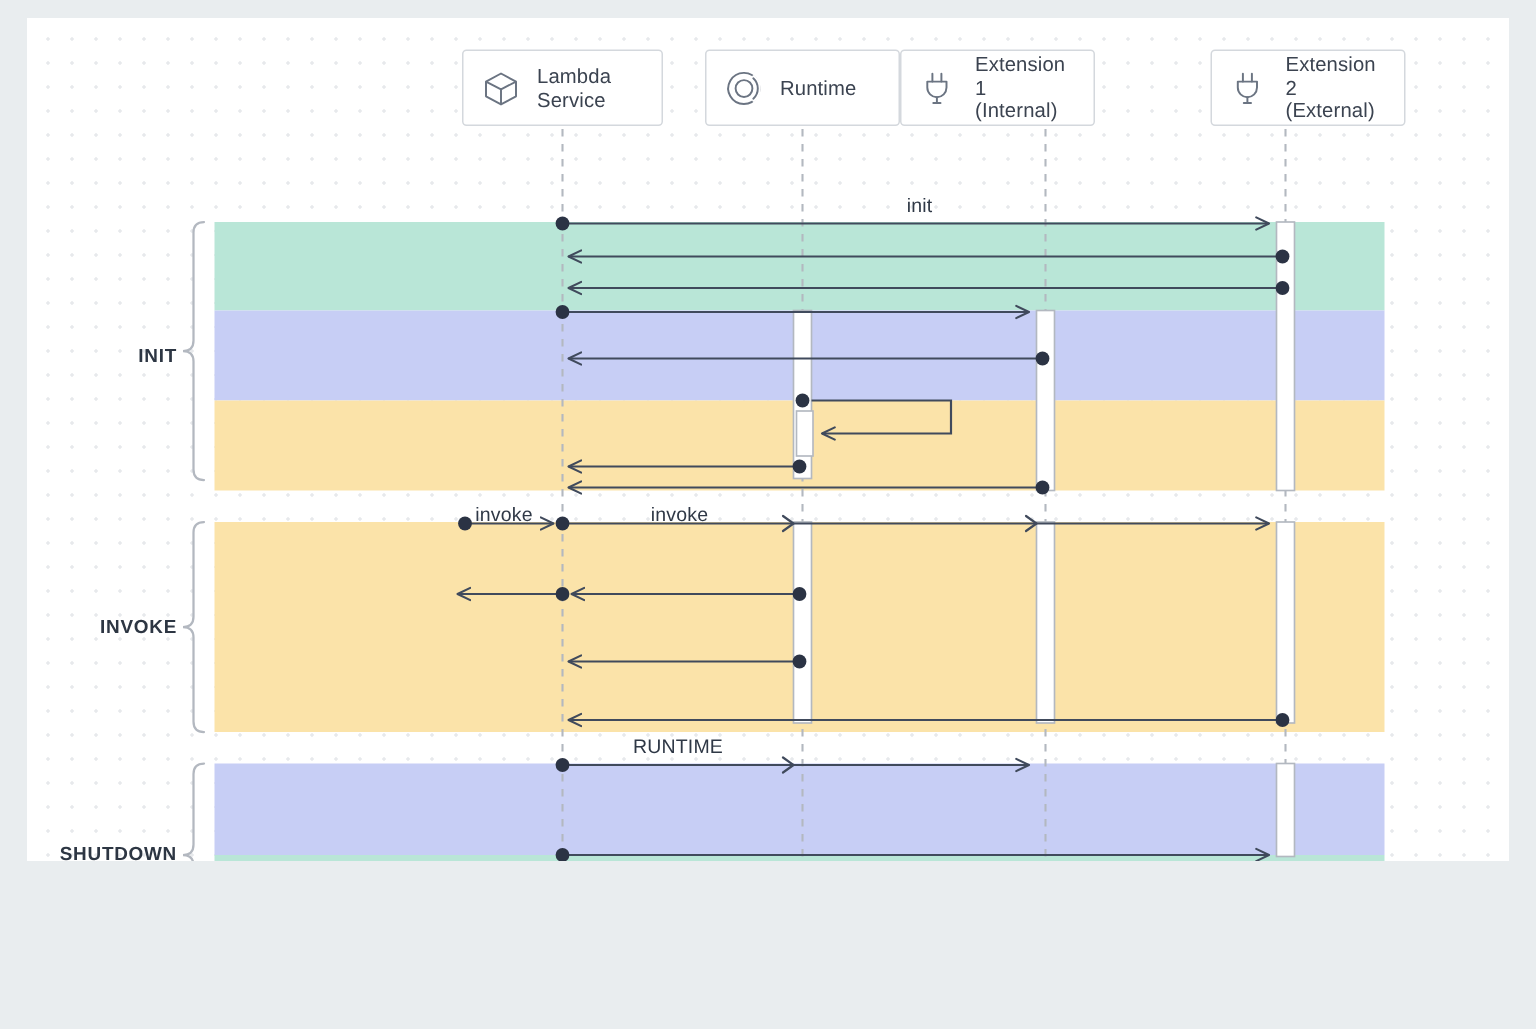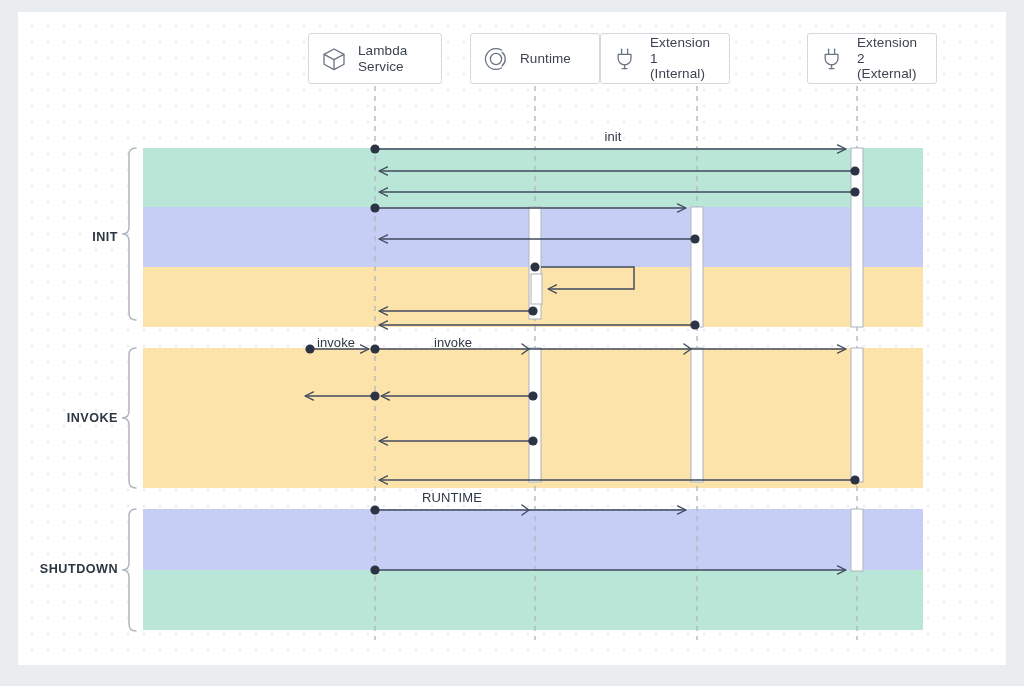--- a/index.html
+++ b/index.html
@@ -4,21 +4,21 @@
 <style>
   html, body {
     margin: 0;
     padding: 0;
     background: #e9edef;
     font-family: "Liberation Sans", sans-serif;
   }
   #page {
     position: relative;
     width: 1024px;
-    height: 665px;
+    height: 574px;
     background: #e9edef;
     overflow: hidden;
   }
   #canvas {
     position: absolute;
     left: 18px;
     top: 12px;
     width: 988px;
     height: 662px;
     background-color: #ffffff;

